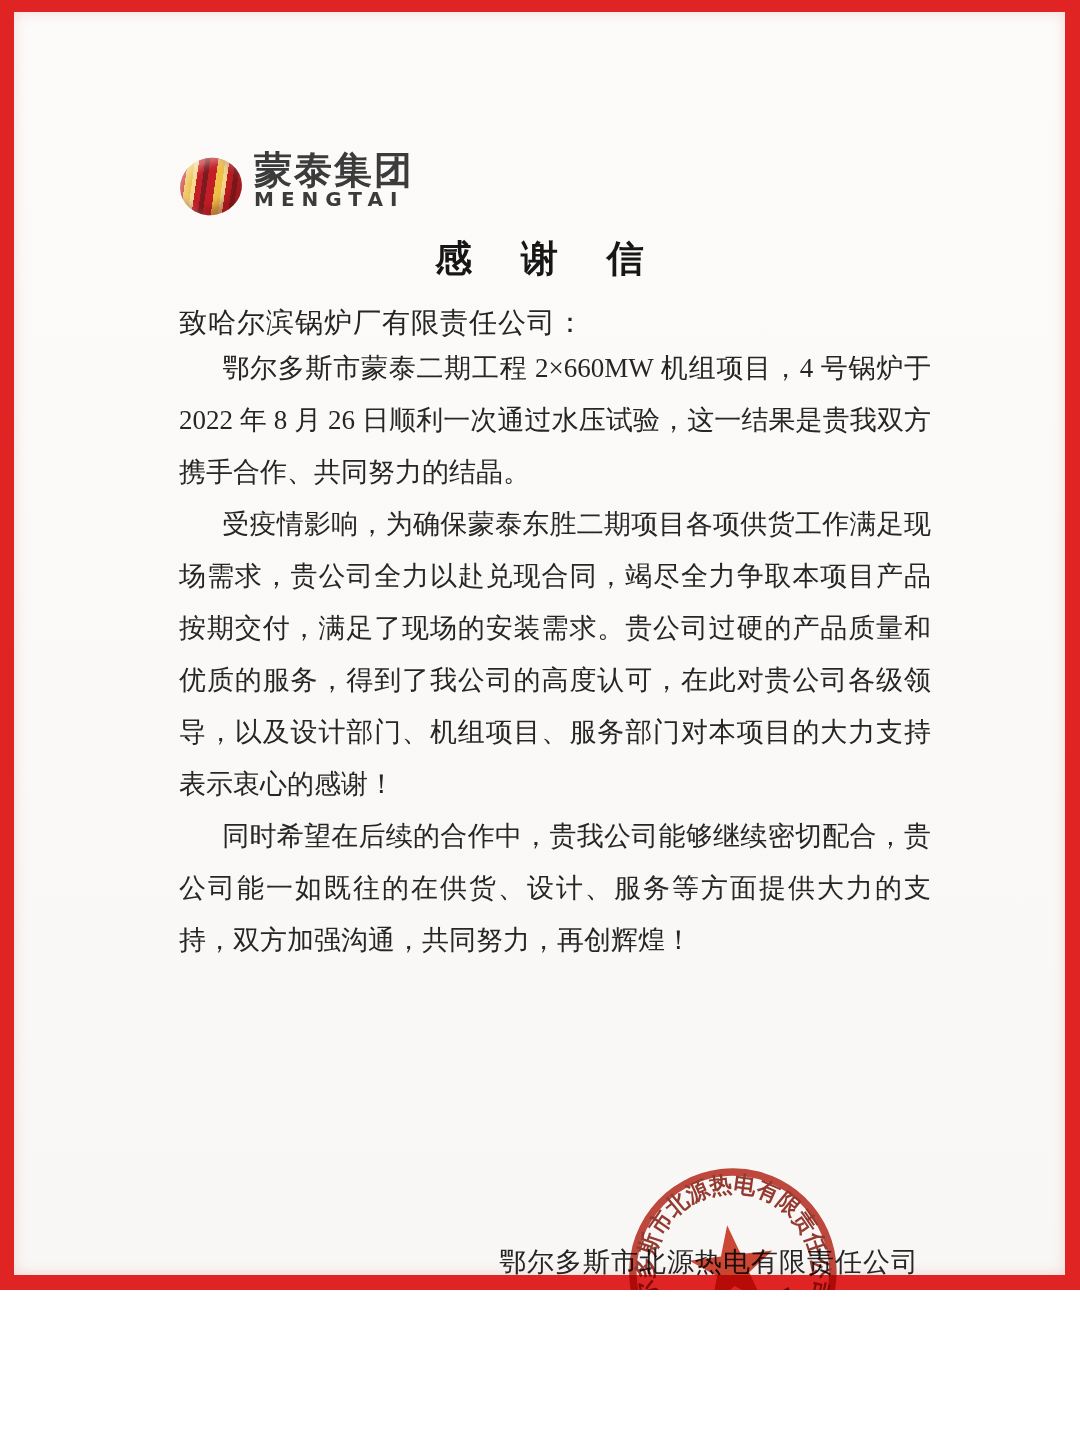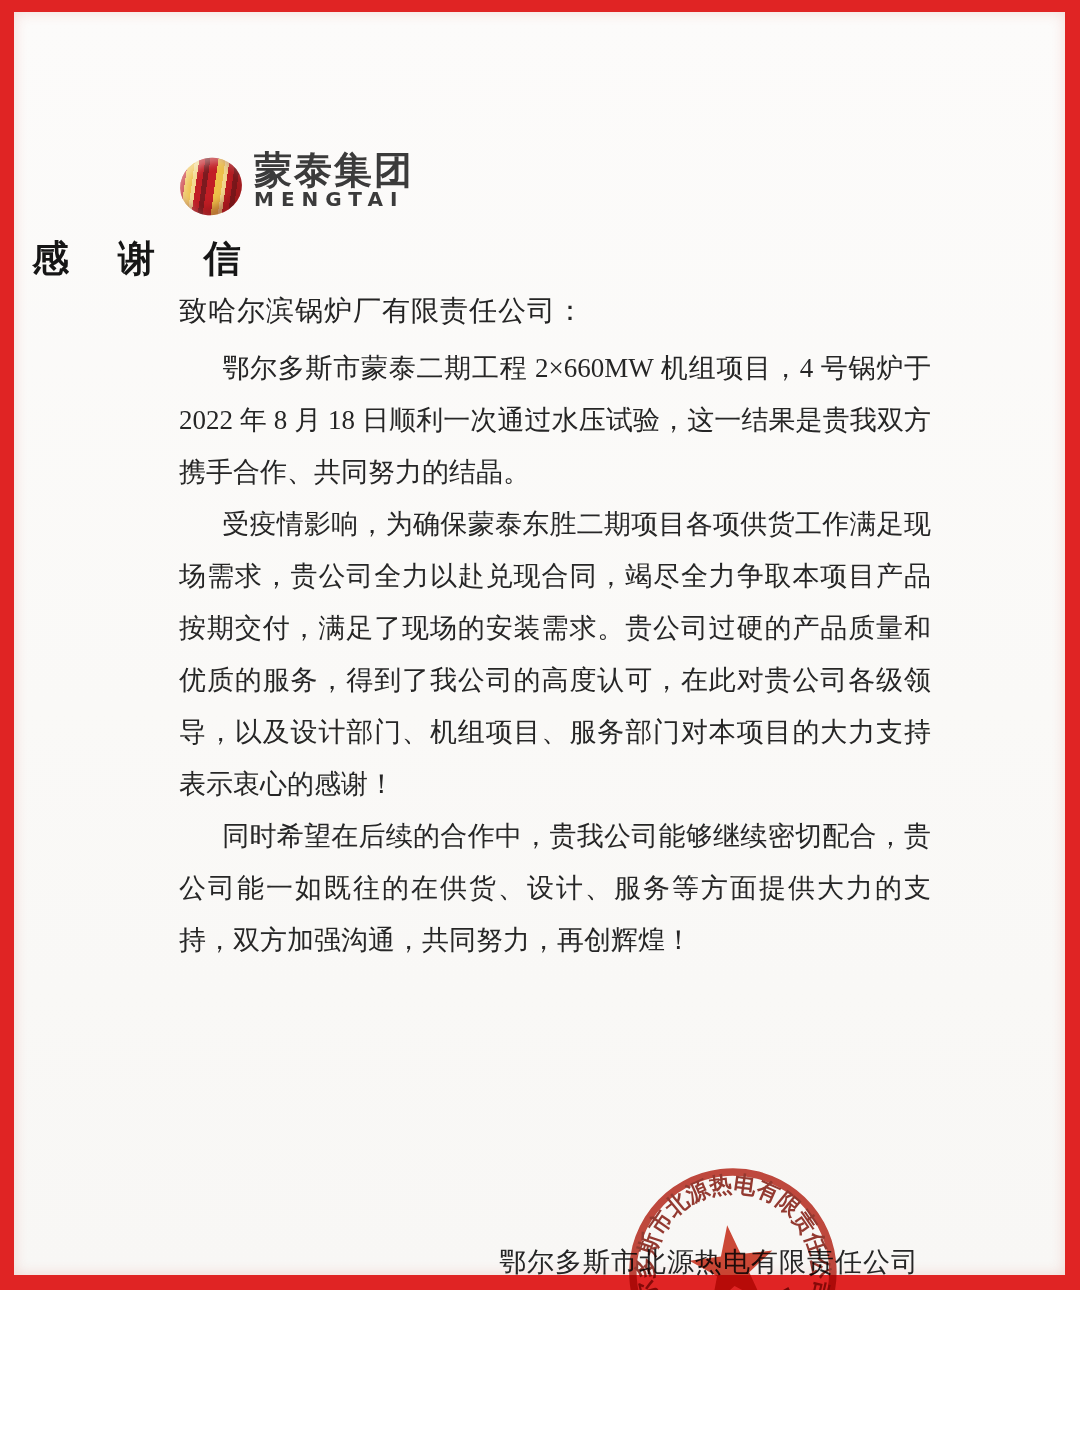--- a/index.html
+++ b/index.html
@@ -27,26 +27,27 @@
       #f3d98e 20px 24px,#c21e25 24px 30px);
     box-shadow:inset -6px -8px 10px rgba(110,15,15,.45),
                inset 4px 5px 8px rgba(255,255,255,.45);
   }
   .brand{margin-left:12px;color:#3b3b3b;font-family:"DejaVu Sans","Liberation Sans",sans-serif;}
   .brand-cn{font-size:38px;font-weight:700;letter-spacing:2px;line-height:40px;}
   .brand-en{font-size:20px;font-weight:700;letter-spacing:7px;line-height:18px;}
   
   .title{
     position:absolute;left:0;top:222px;width:100%;
+    text-align:center;
     font-family:"DejaVu Sans","Liberation Sans",sans-serif;
     font-size:37px;font-weight:700;color:#161616;
     letter-spacing:18px;text-indent:18px;
   }
   .salutation{
-    position:absolute;left:165px;top:280px;
+    position:absolute;left:165px;top:292px;
     font-size:28px;color:#242424;letter-spacing:1px;
   }
   .body-text{
     position:absolute;left:165px;top:330px;width:752px;
     font-size:27px;color:#262626;
     text-align:justify;
   }
   .body-text p{margin:0;text-indent:1.6em;line-height:52px;}
   .signoff{
     position:absolute;left:165px;top:1232px;width:752px;
@@ -74,21 +75,21 @@
         <div class="brand-cn">蒙泰集团</div>
         <div class="brand-en">MENGTAI</div>
       </div>
     </div>
 
     <div class="title">感 谢 信</div>
 
     <div class="salutation">致哈尔滨锅炉厂有限责任公司：</div>
 
     <div class="body-text">
-      <p>鄂尔多斯市蒙泰二期工程 2×660MW 机组项目，4 号锅炉于 2022 年 8 月 18 日顺利一次通过水压试验，这一结果是贵我双方携手合作、共同努力的结晶。</p>
+      <p>鄂尔多斯市蒙泰二期工程 2×660MW 机组项目，4 号锅炉于 2022 年 8 月 26 日顺利一次通过水压试验，这一结果是贵我双方携手合作、共同努力的结晶。</p>
       <p>受疫情影响，为确保蒙泰东胜二期项目各项供货工作满足现场需求，贵公司全力以赴兑现合同，竭尽全力争取本项目产品按期交付，满足了现场的安装需求。贵公司过硬的产品质量和优质的服务，得到了我公司的高度认可，在此对贵公司各级领导，以及设计部门、机组项目、服务部门对本项目的大力支持表示衷心的感谢！</p>
       <p>同时希望在后续的合作中，贵我公司能够继续密切配合，贵公司能一如既往的在供货、设计、服务等方面提供大力的支持，双方加强沟通，共同努力，再创辉煌！</p>
     </div>
 
     <div class="signoff">
       <div class="signature">鄂尔多斯市北源热电有限责任公司</div>
       <div class="sign-date">2022 年 8 月</div>
     </div>
 
     <svg class="seal" viewBox="0 0 218 214">

